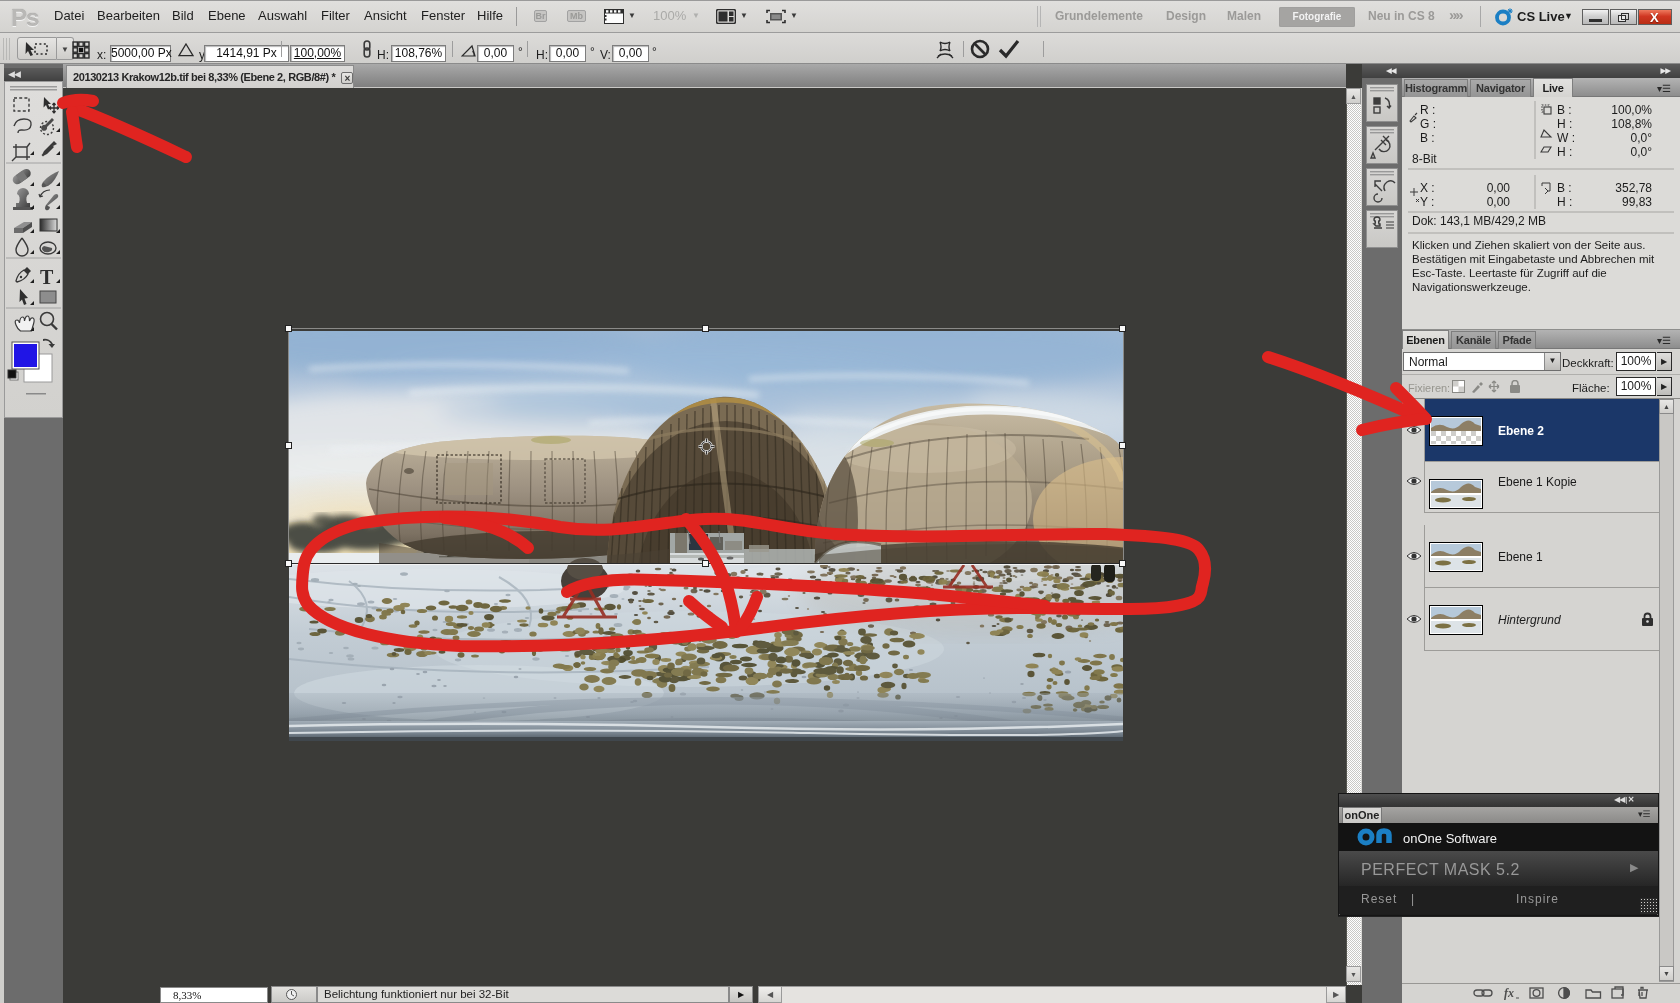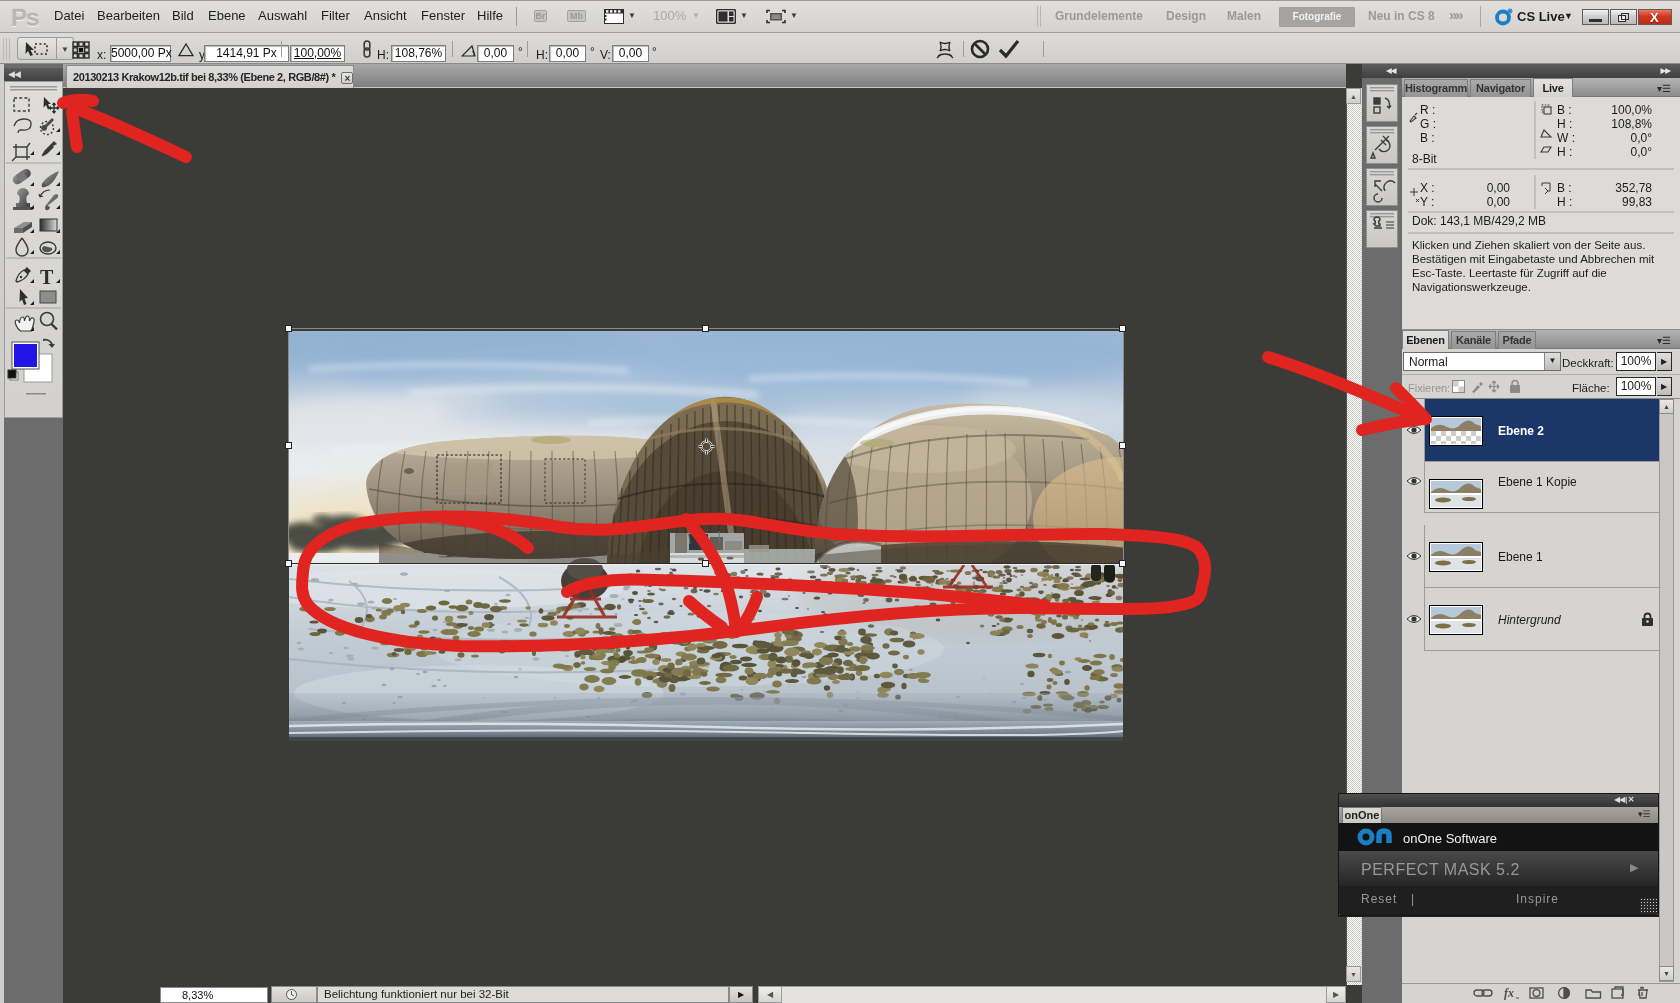--- a/index.html
+++ b/index.html
@@ -1669,21 +1669,21 @@
     </g>
 <g stroke="#333" stroke-width="1.1">
       <line x1="8.5" y1="0.5" x2="8.5" y2="4"></line>
       <line x1="8.5" y1="13" x2="8.5" y2="16.5"></line>
       <line x1="0.5" y1="8.5" x2="4" y2="8.5"></line>
       <line x1="13" y1="8.5" x2="16.5" y2="8.5"></line>
     </g>
 </svg>
 <div id="statusbar" class="abs"></div>
 
-<div class="abs" style="left:160px;top:987px;width:108px;height:16px;background:#fff;border:1px solid #8a8a8a;font-size:11px;line-height:14px;padding-left:21px;color:#111;">8,33%</div>
+<div class="abs" style="left:160px;top:987px;width:108px;height:16px;background:#fff;border:1px solid #8a8a8a;font-size:11px;line-height:14px;padding-left:12px;color:#111;font-family:Liberation Serif, serif;">8,33%</div>
 <div class="abs" style="left:271px;top:986px;width:46px;height:17px;background:linear-gradient(#e2e1de,#cbcac7);border:1px solid #8a8a8a;"></div>
 <svg class="abs" style="left:285px;top:988px;" width="13" height="13" viewBox="0 0 13 13">
     <circle cx="6.5" cy="6.5" r="5" fill="#efefef" stroke="#555" stroke-width="1"></circle>
     <path d="M6.5,3 L6.5,6.5 L9,8" stroke="#555" stroke-width="1" fill="none"></path>
   </svg>
 <div class="abs" style="left:317px;top:986px;width:412px;height:17px;background:#dcdbd8;border:1px solid #8a8a8a;font-size:11.5px;line-height:15px;padding-left:6px;color:#222;">Belichtung funktioniert nur bei 32-Bit</div>
 <div class="abs" style="left:729px;top:986px;width:24px;height:17px;background:linear-gradient(#e2e1de,#c6c5c2);border:1px solid #8a8a8a;text-align:center;font-size:8px;line-height:16px;color:#111;">▶</div>
 <div class="abs" style="left:758px;top:986px;width:24px;height:17px;background:linear-gradient(#efeeec,#d6d5d2);border:1px solid #9a9a9a;text-align:center;font-size:8px;line-height:16px;color:#555;">◀</div>
 <div class="abs" style="left:782px;top:986px;width:544px;height:17px;background:#e5e3e0;border-top:1px solid #9a9a9a;"></div>
 <div class="abs" style="left:1326px;top:986px;width:20px;height:17px;background:linear-gradient(#efeeec,#d6d5d2);border:1px solid #9a9a9a;text-align:center;font-size:8px;line-height:16px;color:#555;">▶</div>

